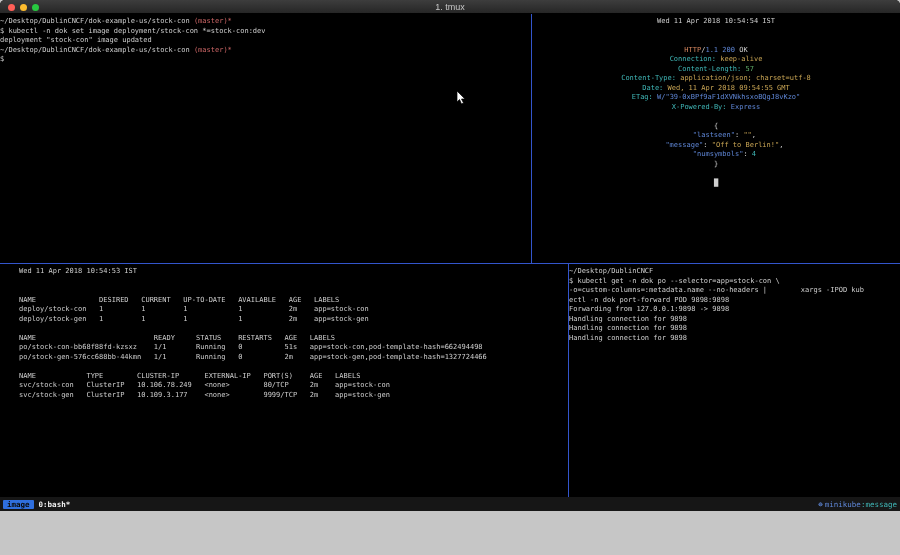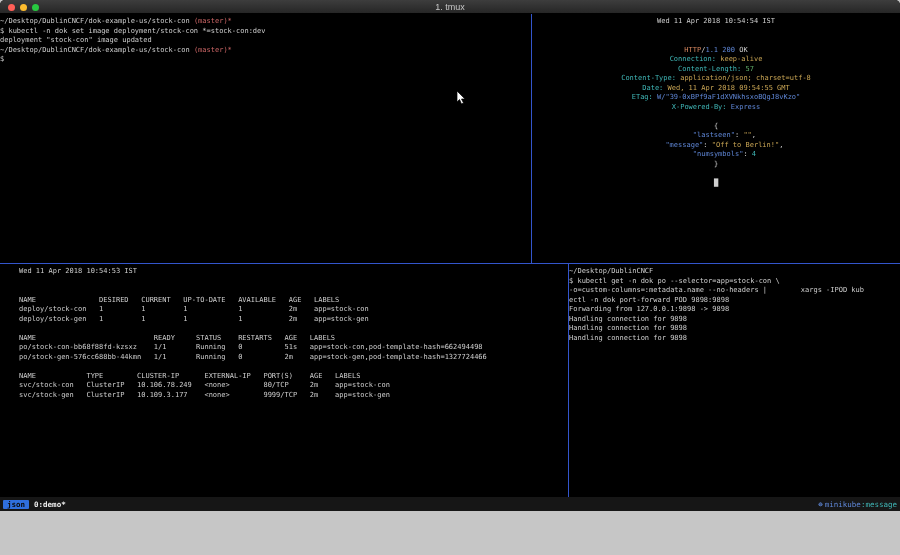--- a/index.html
+++ b/index.html
@@ -63,22 +63,22 @@
 
       <div class="mouse-cursor">
         <svg width="10" height="14" viewBox="0 0 10 14">
           <path d="M1 0 L1 11 L3.5 8.5 L5.5 13 L7.5 12 L5.5 8 L9 8 Z" fill="#ffffff" stroke="#000000" stroke-width="0.7"></path>
         </svg>
       </div>
     </div>
 
     <div class="statusbar">
       <div class="status-left">
-        <span class="session-badge" style="color: rgb(10, 10, 10); background: rgb(47, 111, 222);">json</span>
-        <span class="window-label">0:demo*</span>
+        <span class="session-badge" style="color: rgb(10, 10, 10); background: rgb(47, 111, 222);">image</span>
+        <span class="window-label">0:bash*</span>
       </div>
       <div class="status-right">
         <span class="kube-sep" style="color: rgb(95, 135, 215);">☸</span>
         <span style="color: rgb(95, 135, 215); text-align: center;">minikube</span>
         <span style="color: rgb(64, 184, 184);">:message</span>
       </div>
     </div>
 
   </div>
 

